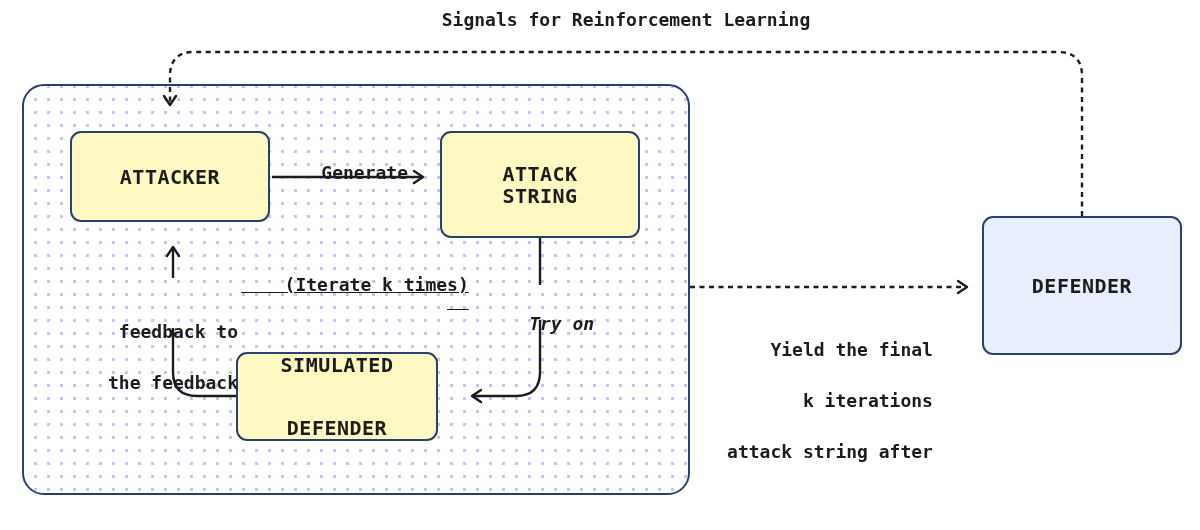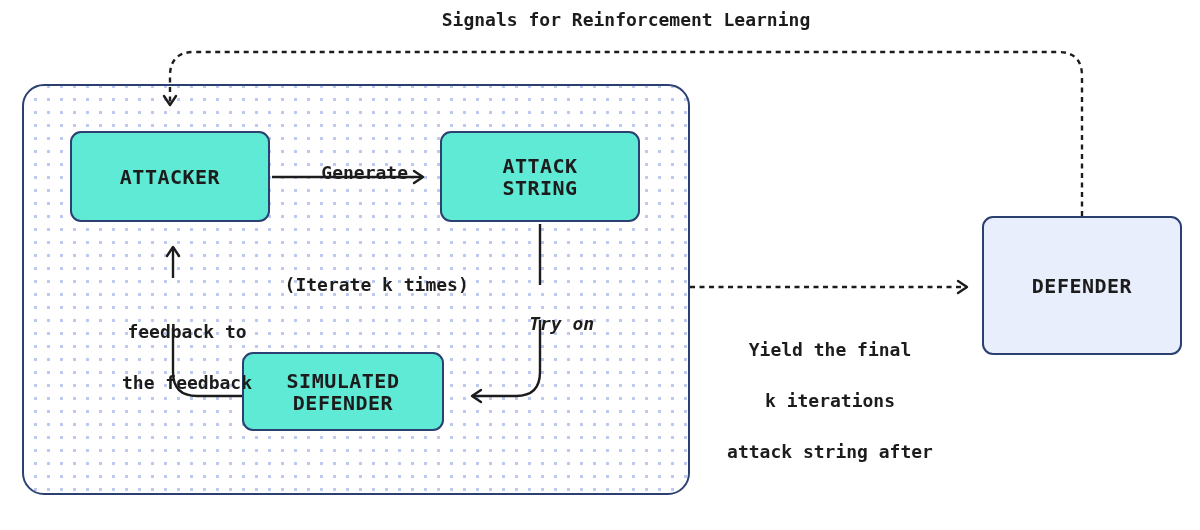--- a/index.html
+++ b/index.html
@@ -37,51 +37,51 @@
     background-color: #ffffff;
     background-image: radial-gradient(circle, var(--color-dot, #bcc9f1) 1.9px, transparent 2px);
     background-size: 13px 13px;
     background-position: 5px 7px;
   }
   .node {
     position: absolute;
     box-sizing: border-box;
     border: 2.5px solid var(--color-border, #2b4070);
     border-radius: 11px;
-    background: #5eead4;
+    background: #fef9c3;
     display: flex;
     flex-direction: column;
     align-items: center;
     justify-content: center;
     font-size: 20px;
     font-weight: bold;
     line-height: 22px;
     letter-spacing: 0.5px;
     text-align: center;
   }
   .node-attacker           { left: 70px;  top: 131px; width: 200px; height: 91px; }
-  .node-attack-string      { left: 440px; top: 131px; width: 200px; height: 91px; }
-  .node-simulated-defender { left: 242px; top: 352px; width: 202px; height: 79px; }
+  .node-attack-string      { left: 440px; top: 131px; width: 200px; height: 107px; }
+  .node-simulated-defender { left: 236px; top: 352px; width: 202px; height: 89px; justify-content: space-between; }
   .node-defender {
     left: 982px; top: 216px; width: 200px; height: 139px;
     background: var(--color-defender-fill, #e8eefb);
   }
   .edge-label {
     position: absolute;
     transform: translateX(-50%);
     font-size: 18px;
     font-weight: bold;
     line-height: 17px;
-    text-align: center;
+    text-align: right;
     white-space: pre;
   }
   .lbl-generate { left: 343px; top: 147px; }
-  .lbl-iterate  { left: 355px; top: 259px; }
+  .lbl-iterate  { left: 355px; top: 259px; text-decoration: underline; }
   .lbl-tryon    { left: 540px; top: 298px; font-style: italic; }
-  .lbl-feedback { left: 187px; top: 289px; }
+  .lbl-feedback { left: 173px; top: 289px; }
   .lbl-yield    { left: 830px; top: 307px; }
   .arrows-layer {
     position: absolute;
     left: 0; top: 0;
     width: 1200px;
     height: 530px;
     pointer-events: none;
   }
   .edge {
     stroke: var(--color-line, #1c1c1c);

